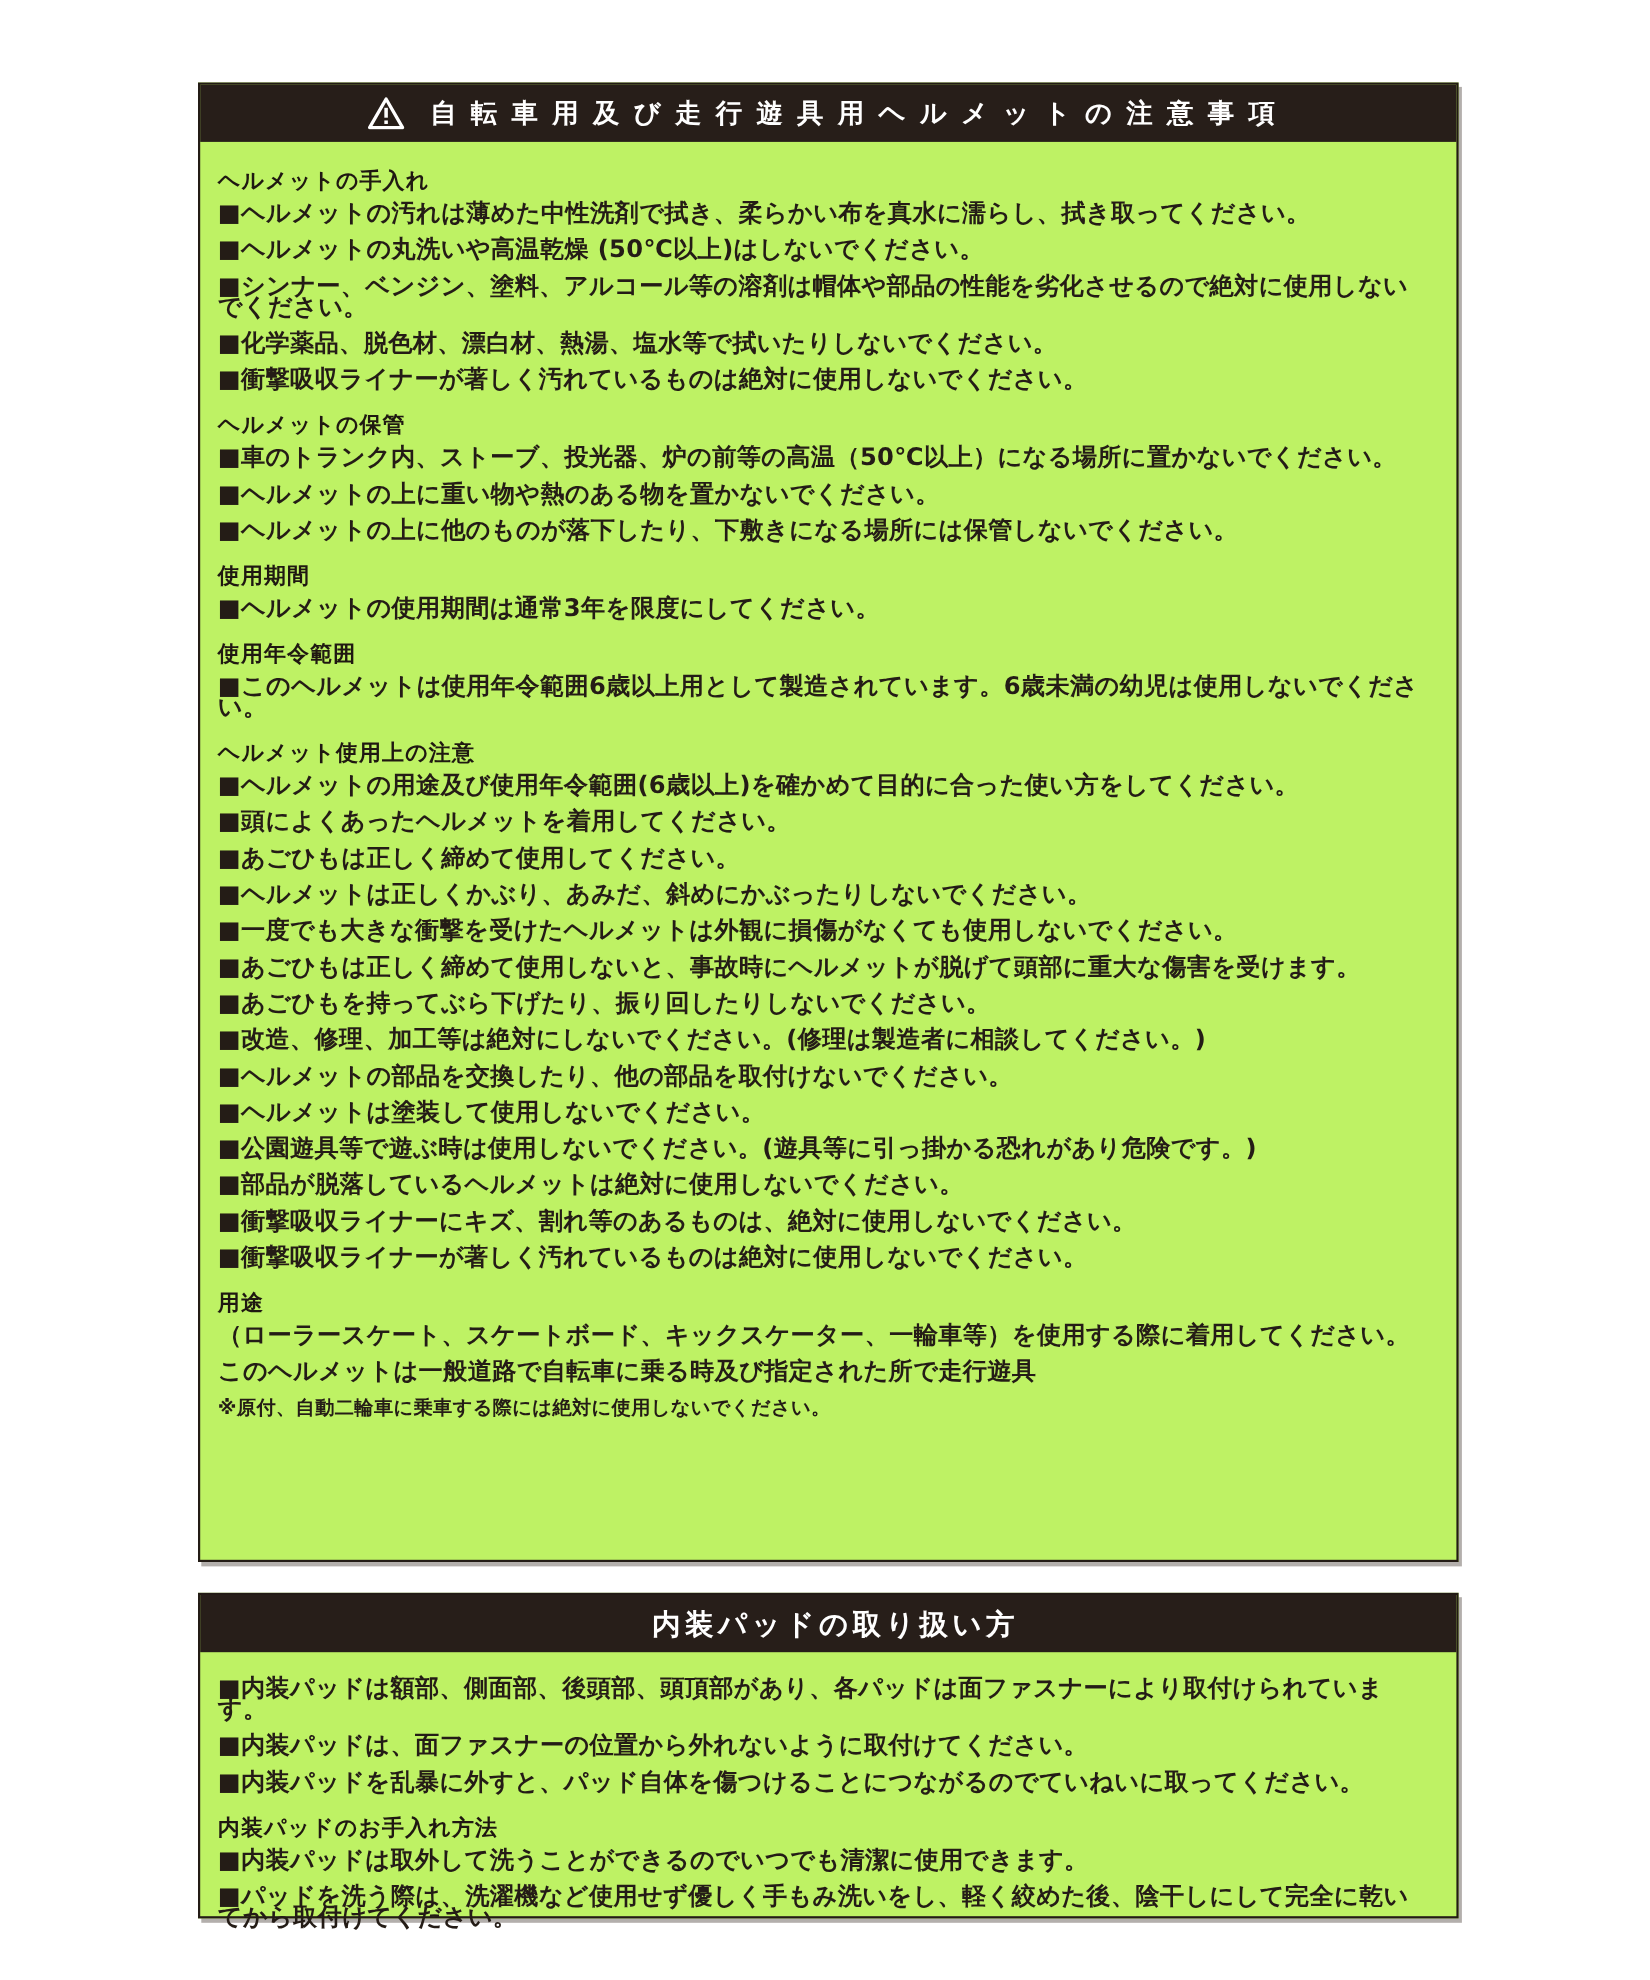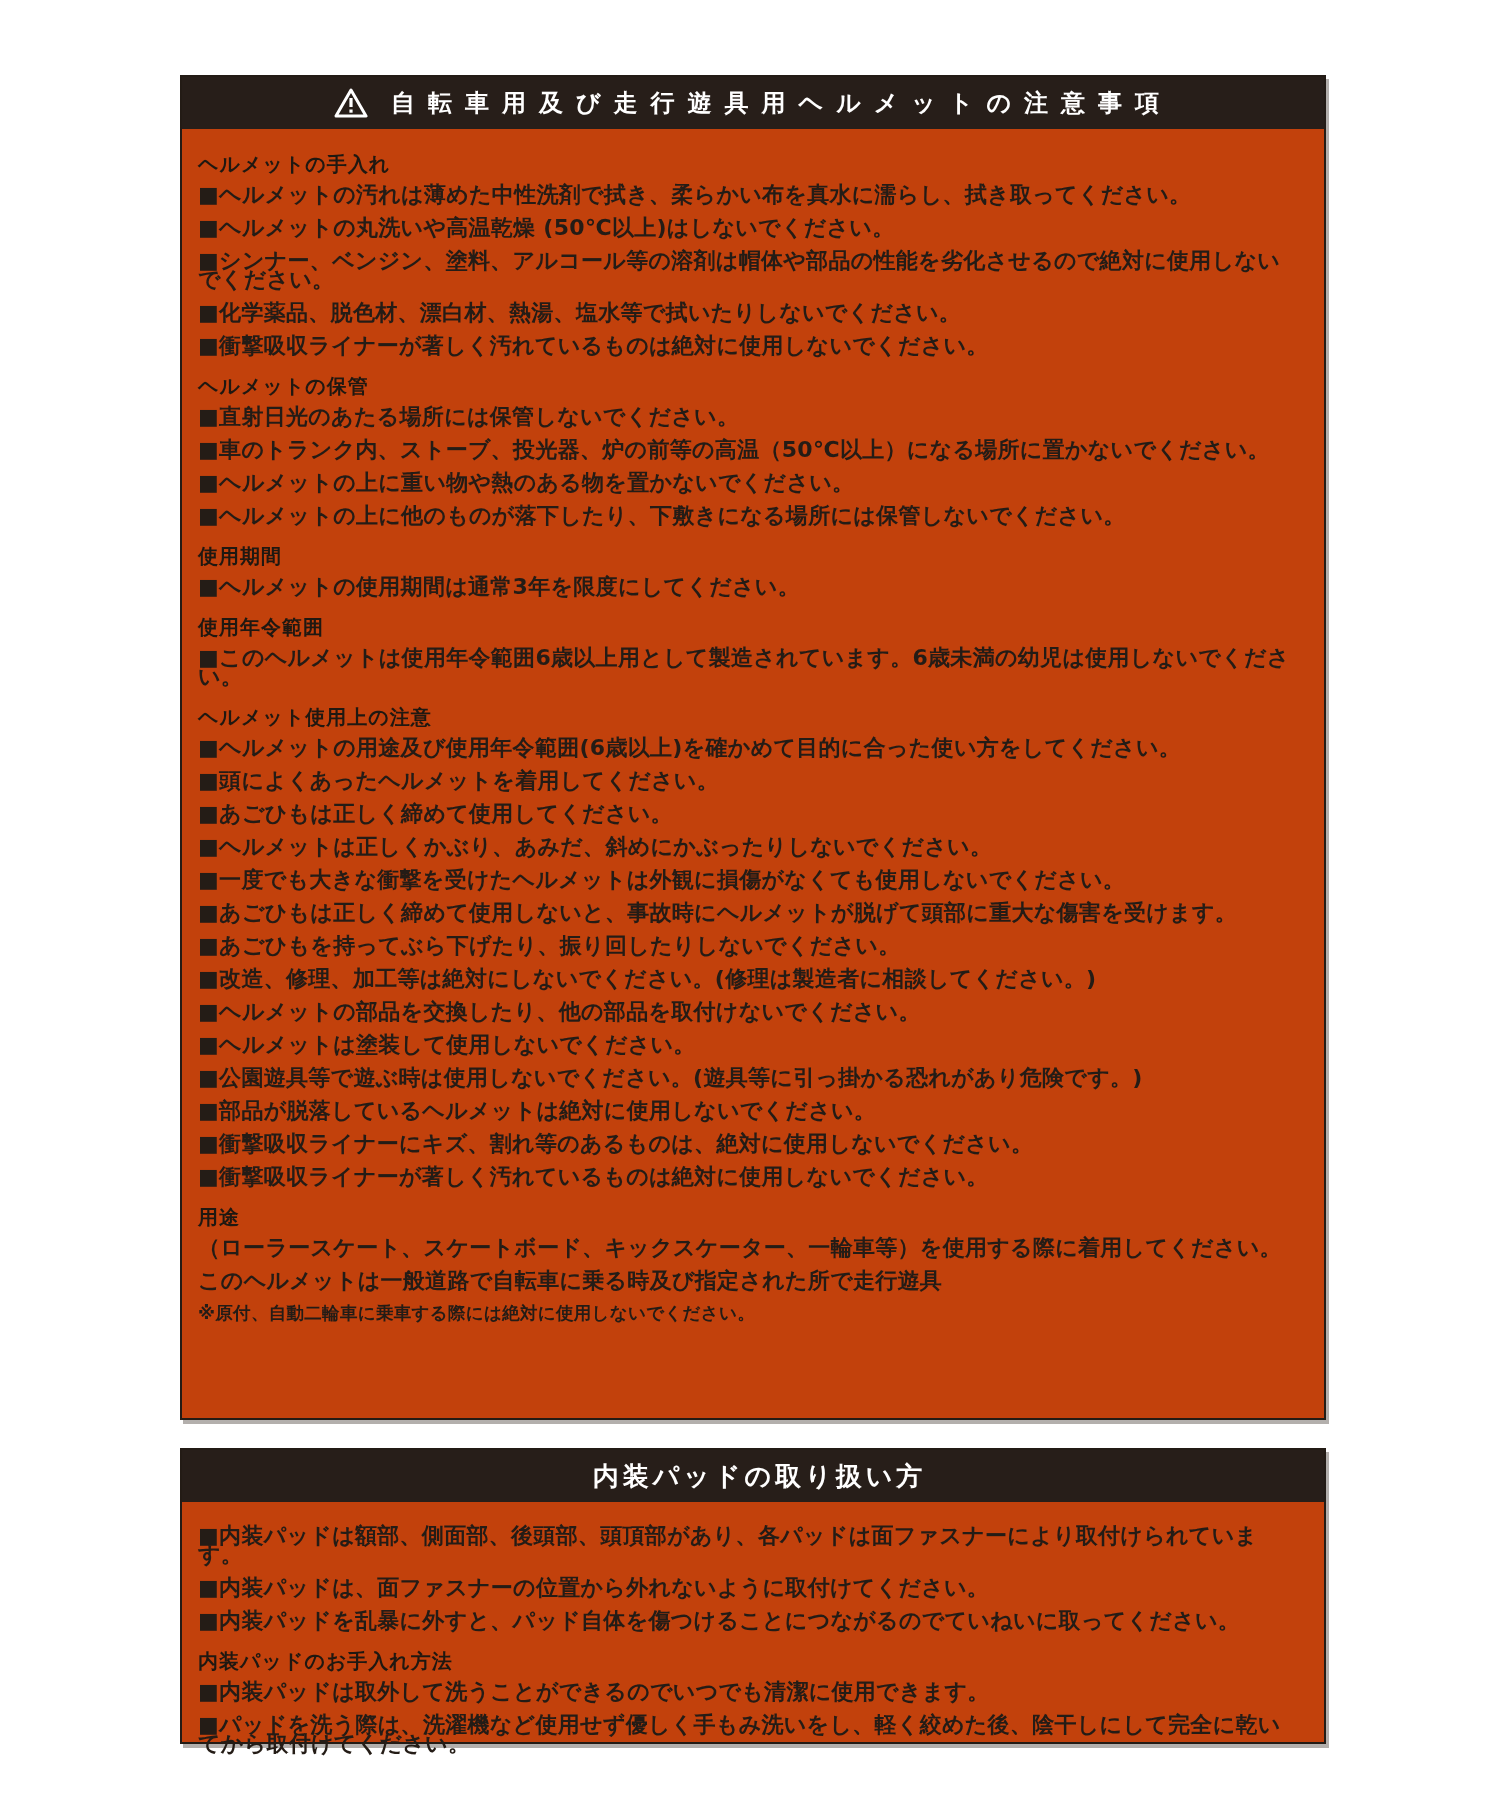--- a/index.html
+++ b/index.html
@@ -11,21 +11,21 @@
   }
   *{box-sizing:border-box;}
   html,body{margin:0;padding:0;}
   body{
     width:1500px;height:1800px;background:var(--paper);
     font-family:"DejaVu Sans","Liberation Sans",sans-serif;
     color:var(--text);
   }
   .page{position:relative;width:1500px;height:1800px;background:var(--paper);overflow:hidden;}
   .panel{
-    position:absolute;left:180px;width:1146px;background:#c2410c;
+    position:absolute;left:180px;width:1146px;background:#bef264;
     border:2px solid var(--border);
     box-shadow:3px 4px 0 var(--shadow);
   }
   .panel-1{top:75px;height:1345px;}
   .panel-2{top:1448px;height:296px;}
   .bar{
     background:var(--bar-bg);color:#fff;height:52px;
     display:flex;align-items:center;justify-content:center;
     font-weight:700;font-size:24px;letter-spacing:13px;
     white-space:nowrap;
@@ -66,21 +66,20 @@
         <div class="section">
           <div class="heading">ヘルメットの手入れ</div>
           <div class="item">■ヘルメットの汚れは薄めた中性洗剤で拭き、柔らかい布を真水に濡らし、拭き取ってください。</div>
           <div class="item">■ヘルメットの丸洗いや高温乾燥 (50℃以上)はしないでください。</div>
           <div class="item">■シンナー、ベンジン、塗料、アルコール等の溶剤は帽体や部品の性能を劣化させるので絶対に使用しないでください。</div>
           <div class="item">■化学薬品、脱色材、漂白材、熱湯、塩水等で拭いたりしないでください。</div>
           <div class="item">■衝撃吸収ライナーが著しく汚れているものは絶対に使用しないでください。</div>
         </div>
         <div class="section">
           <div class="heading">ヘルメットの保管</div>
-          <div class="item">■直射日光のあたる場所には保管しないでください。</div>
           <div class="item">■車のトランク内、ストーブ、投光器、炉の前等の高温（50℃以上）になる場所に置かないでください。</div>
           <div class="item">■ヘルメットの上に重い物や熱のある物を置かないでください。</div>
           <div class="item">■ヘルメットの上に他のものが落下したり、下敷きになる場所には保管しないでください。</div>
         </div>
         <div class="section">
           <div class="heading">使用期間</div>
           <div class="item">■ヘルメットの使用期間は通常3年を限度にしてください。</div>
         </div>
         <div class="section">
           <div class="heading">使用年令範囲</div>

